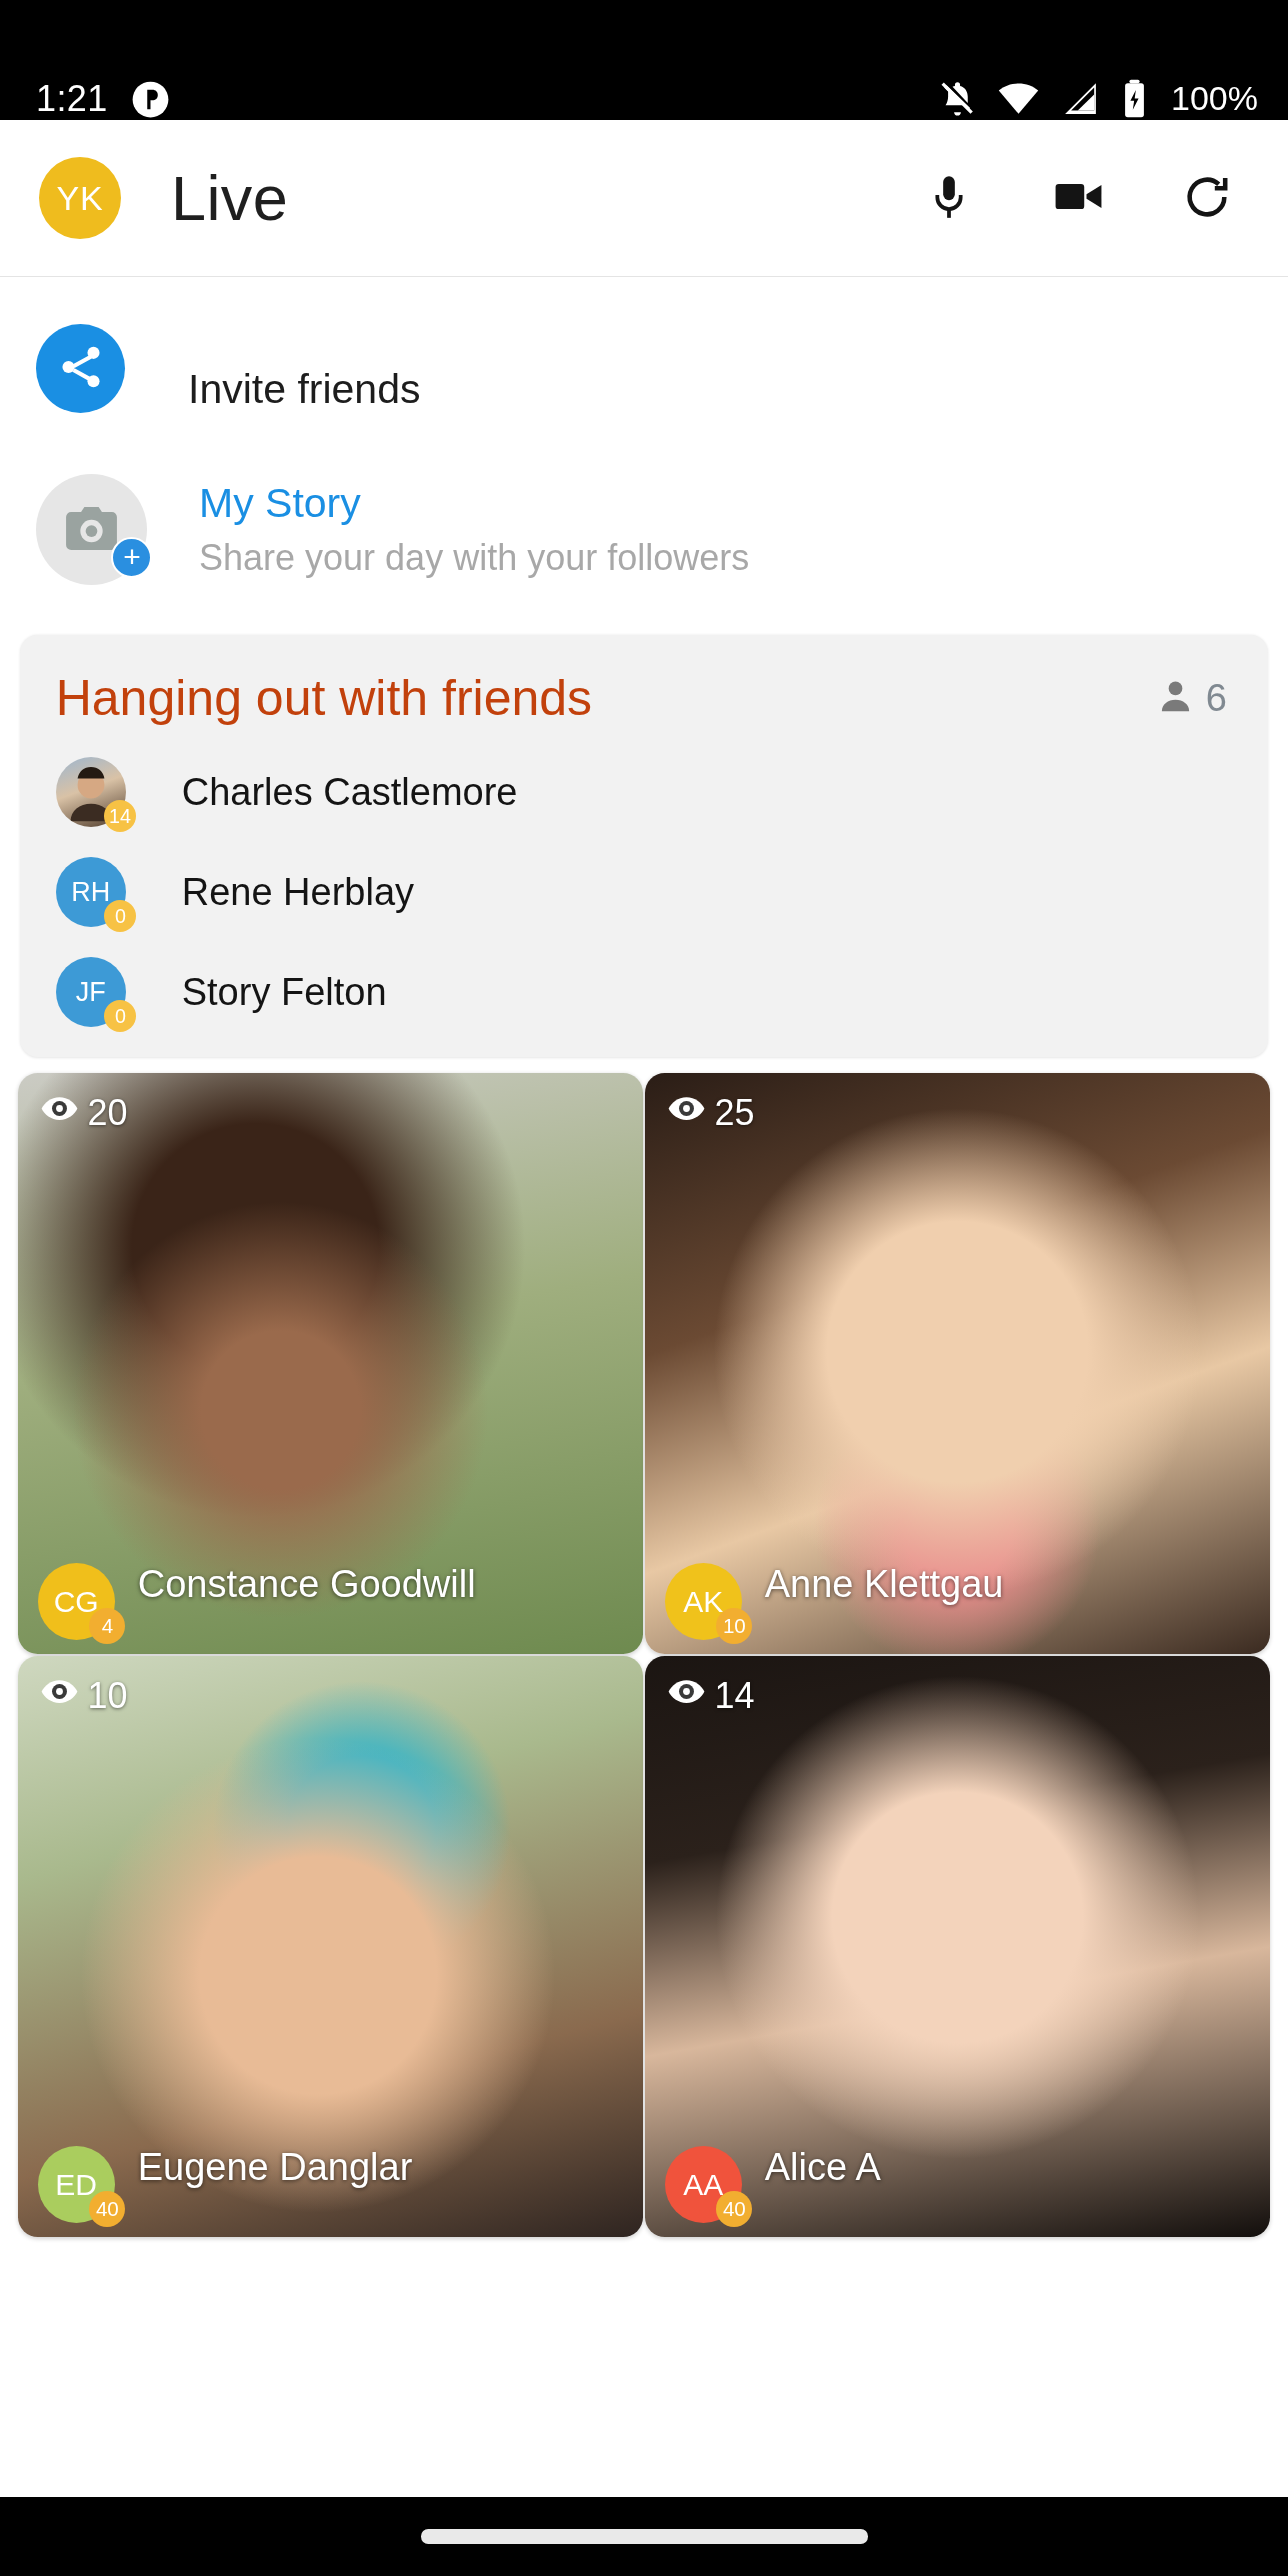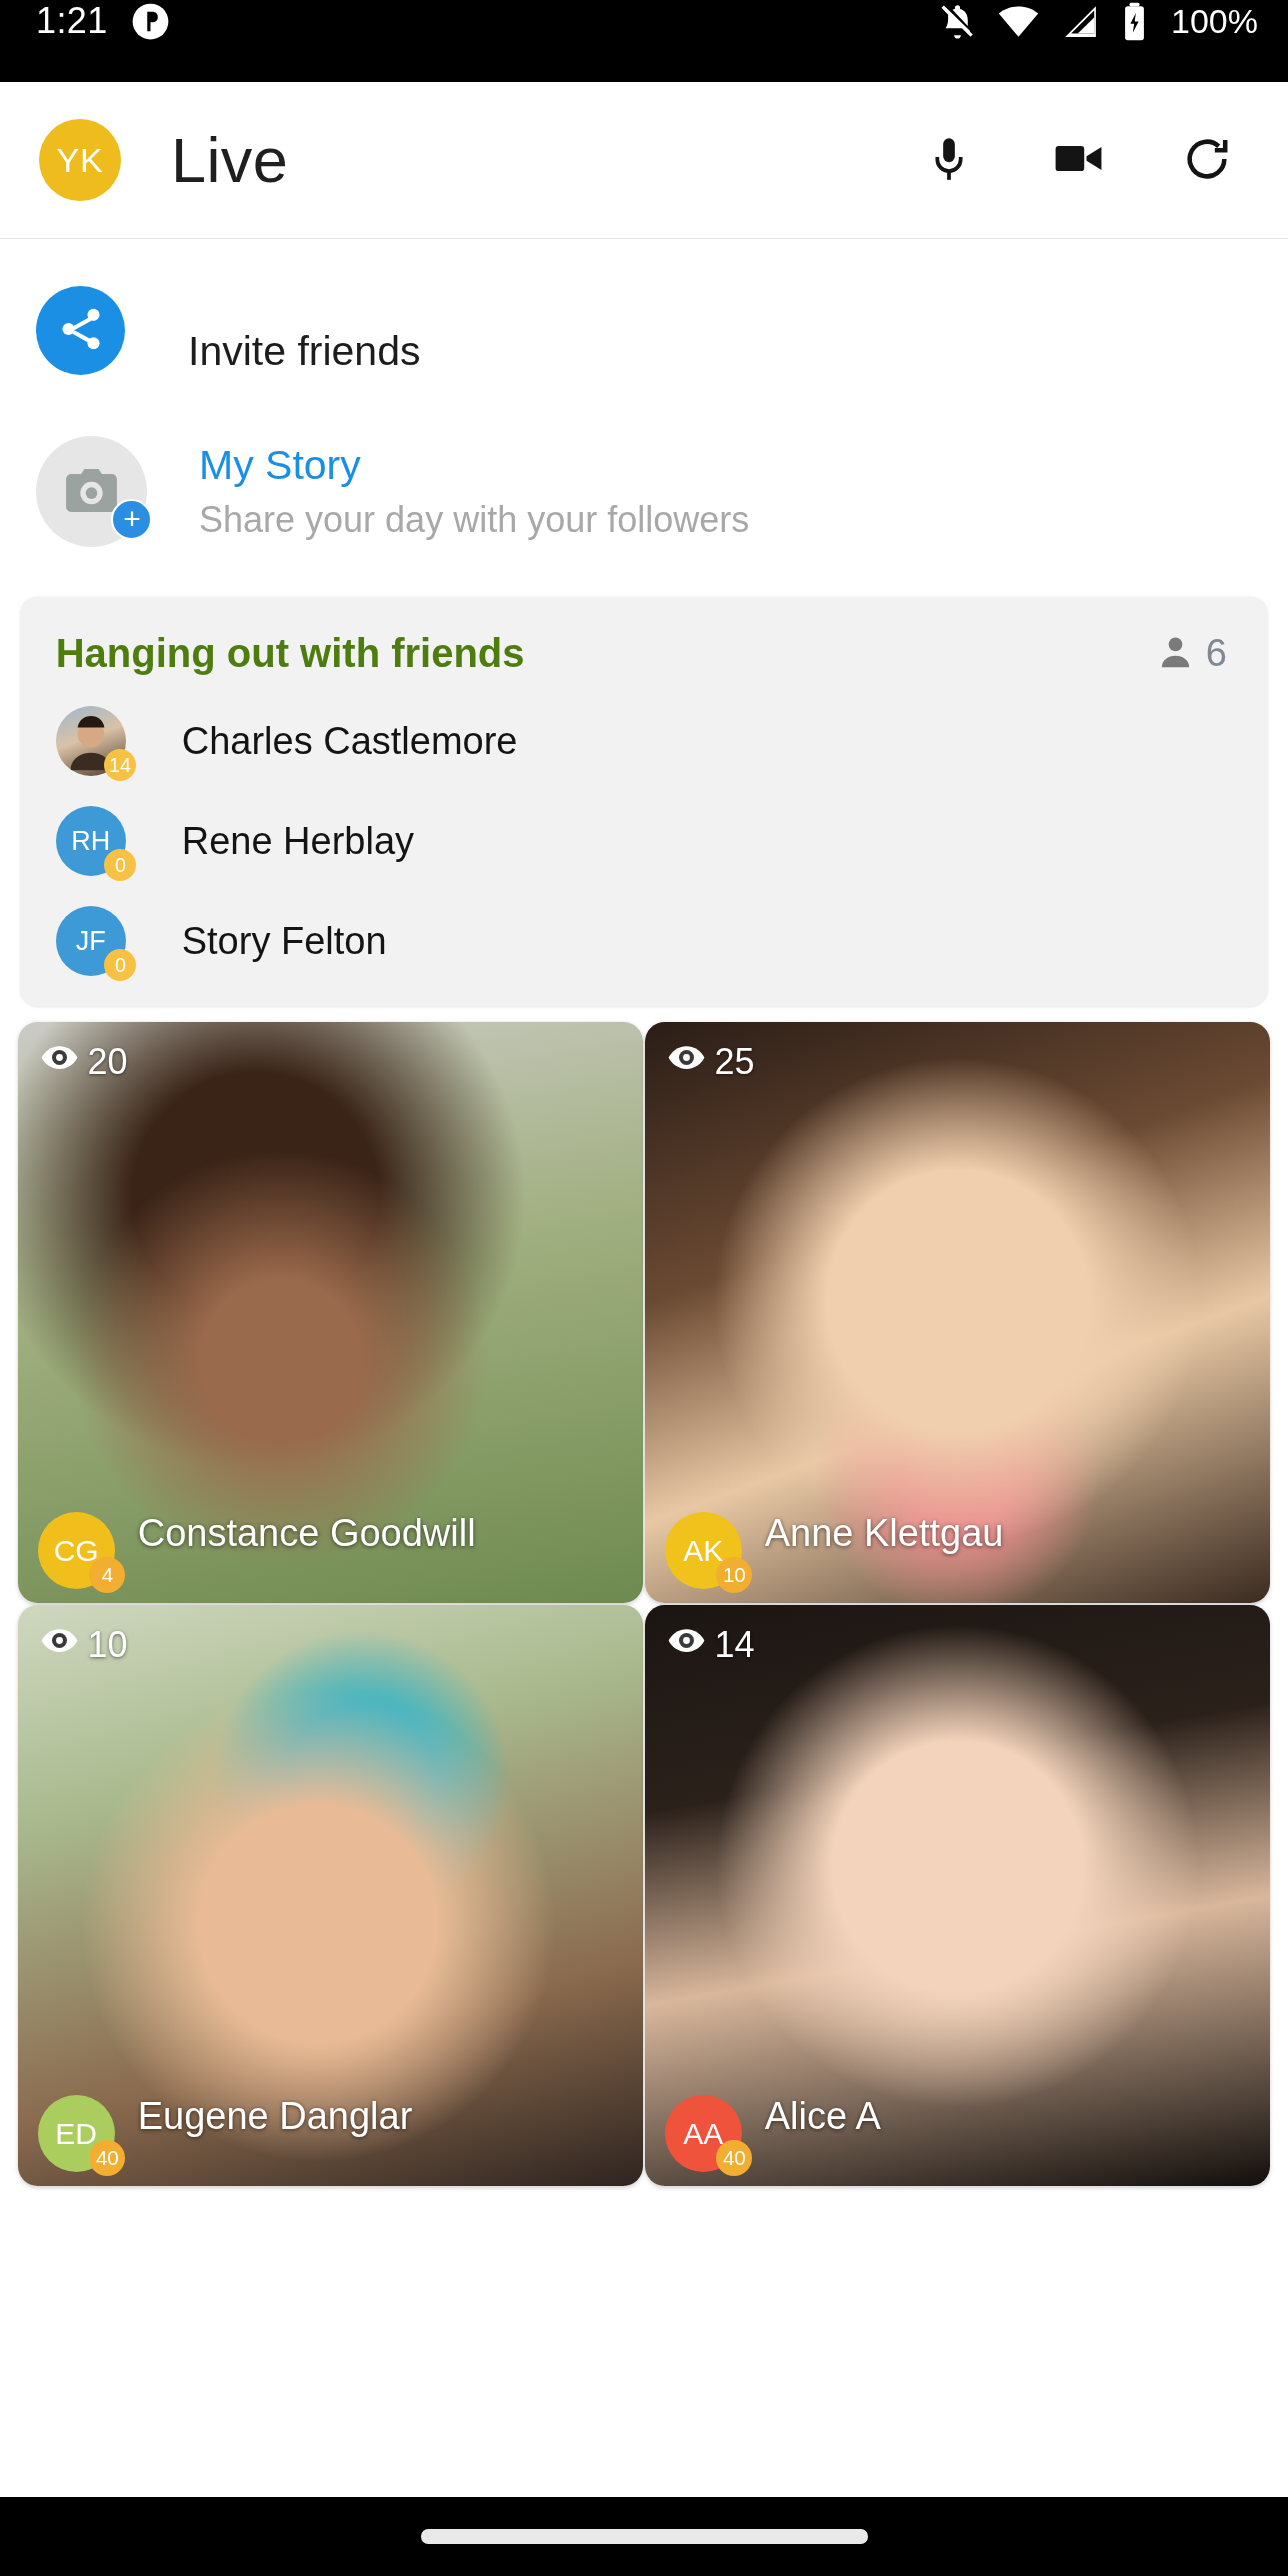--- a/index.html
+++ b/index.html
@@ -5,22 +5,22 @@
   * { margin:0; padding:0; box-sizing:border-box; }
   html, body {
     width:1288px; height:2576px;
     background:#ffffff;
     font-family:"Liberation Sans", sans-serif;
     overflow:hidden;
   }
 
   
   .status-bar{
-    height:82px; background:#000; color:#fff;
-    display:flex; align-items:flex-start; justify-content:space-between;
+    height:120px; background:#000; color:#fff;
+    display:flex; align-items:flex-end; justify-content:space-between;
     padding:0 30px 0 36px;
   }
   .status-left{ display:flex; align-items:center; gap:23px; }
   .status-time{ font-size:36px; font-weight:400; letter-spacing:0.4px; }
   .status-right{ display:flex; align-items:center; gap:19.7px; }
   .status-battery-text{ font-size:34px; font-weight:400; margin-left:3.6px; }
   .sicon{ display:block; }
 
   
   .app-bar{
@@ -78,21 +78,21 @@
   .story-title{ font-size:41px; color:#1a8fe3; }
   .story-sub{ font-size:36px; color:#a8a8a8; }
 
   
   .hangout-card{
     margin:0 19.7px; background:#f2f2f2; border-radius:18px;
     padding:34px 36px 30px 36px;
     box-shadow:0 0.9px 2.7px rgba(0,0,0,.10);
   }
   .hangout-head{ display:flex; align-items:center; }
-  .hangout-title{ font-size:40px; font-weight:bold; color:#4d7c0f; }
+  .hangout-title{ font-size:50px; font-weight:normal; color:#c2410c; }
   .hangout-count{ margin-left:auto; display:flex; align-items:center; gap:10.7px; padding-right:5.4px; }
   .hangout-count-num{ font-size:38px; color:#808991; }
   .friend-row{ display:flex; align-items:center; margin-top:30px; }
   .friend-avatar-wrap{ position:relative; width:70px; height:70px; flex:0 0 auto; }
   .friend-avatar{
     width:70px; height:70px; border-radius:50%;
     display:flex; align-items:center; justify-content:center;
     color:#fff; font-size:27px; overflow:hidden;
   }
   .friend-badge{

